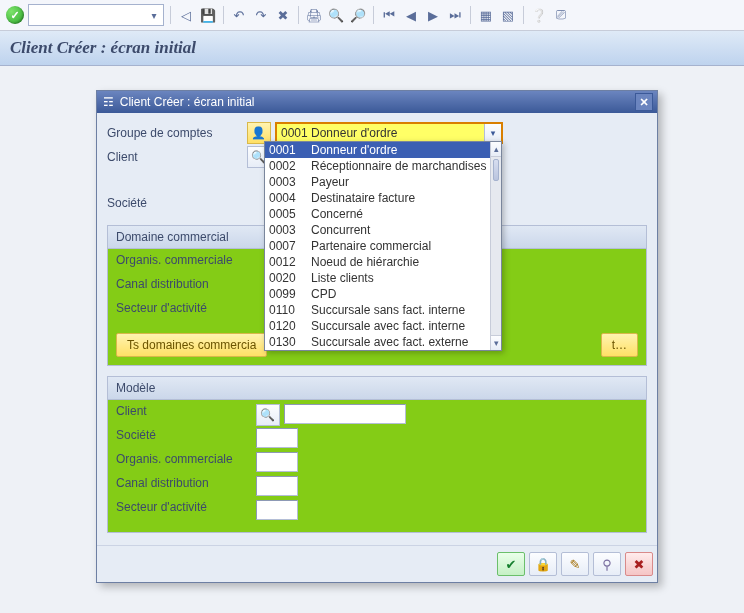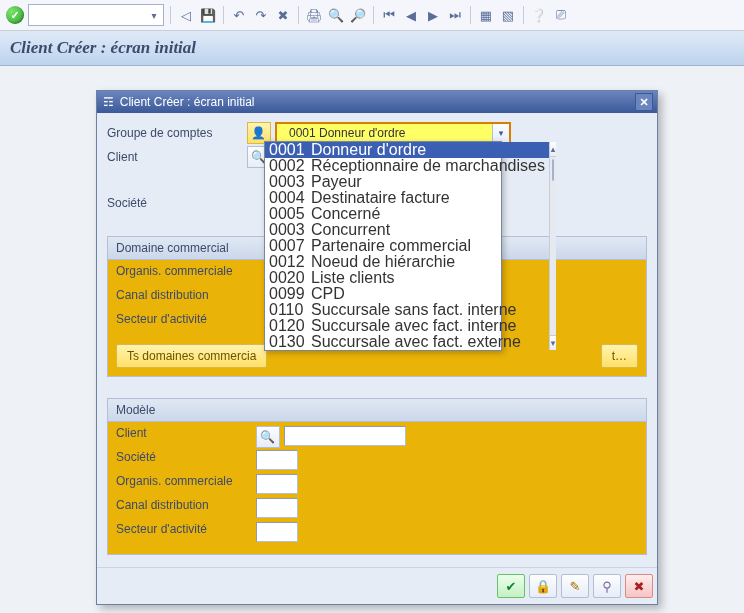--- a/index.html
+++ b/index.html
@@ -138,21 +138,21 @@
     color:#5a6d99;
   }
   .combo {
     position: relative;
     height: 20px;
     border: 1px solid #b4bed6;
     background: #fff;
     display: flex;
     align-items: center;
     justify-content: space-between;
-    padding-left: 12px;
+    padding-left: 4px;
   }
   .combo.highlight {
     background: #ffff66;
     border: 2px solid #d97f00;
     height: 18px;
   }
   .combo .arrow-btn {
     width: 16px; height: 18px;
     border-left: 1px solid #b4bed6;
     background: linear-gradient(#fcfdff, #e7edf7);
@@ -162,22 +162,22 @@
   .input-sm {
     width: 40px; height: 18px;
     border: 1px solid #b4bed6;
     border-top-color:#8d99b5;border-left-color:#8d99b5;
     background: #fff;
   }
   .gap { height: 22px; }
   
   .group {
     border: 1px solid #b4bed6;
-    background: #eab308;
-    margin-top: 21px;
+    background: #84cc16;
+    margin-top: 10px;
   }
   .group-title {
     height: 22px;
     background: linear-gradient(#e0e8f4, #cbd7ea);
     border-bottom: 1px solid #b4bed6;
     padding: 0 8px;
     display:flex;align-items:center;
     color:#3c4a6b;
   }
   .group-body {
@@ -233,21 +233,21 @@
   .dd-list {
     flex:1;
     max-height: 224px;
   }
   .dd-item {
     height: 16px;
     padding: 0 4px;
     display:flex;align-items:center;
     white-space: nowrap;
     font-family: Arial, sans-serif;
-    font-size: 16px;
+    font-size: 12px;
     cursor:pointer;
   }
   .dd-item .code { width: 42px; font-variant-numeric: tabular-nums; }
   .dd-item.selected {
     background: #3b5fb3;
     color:#fff;
   }
   .dd-scroll {
     width: 16px;
     background: #e6e9ef;

